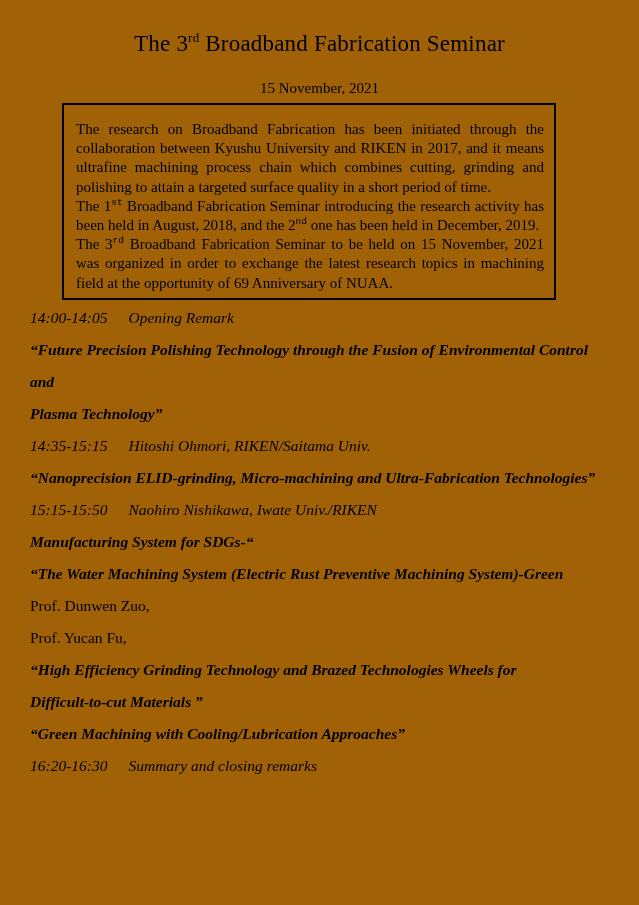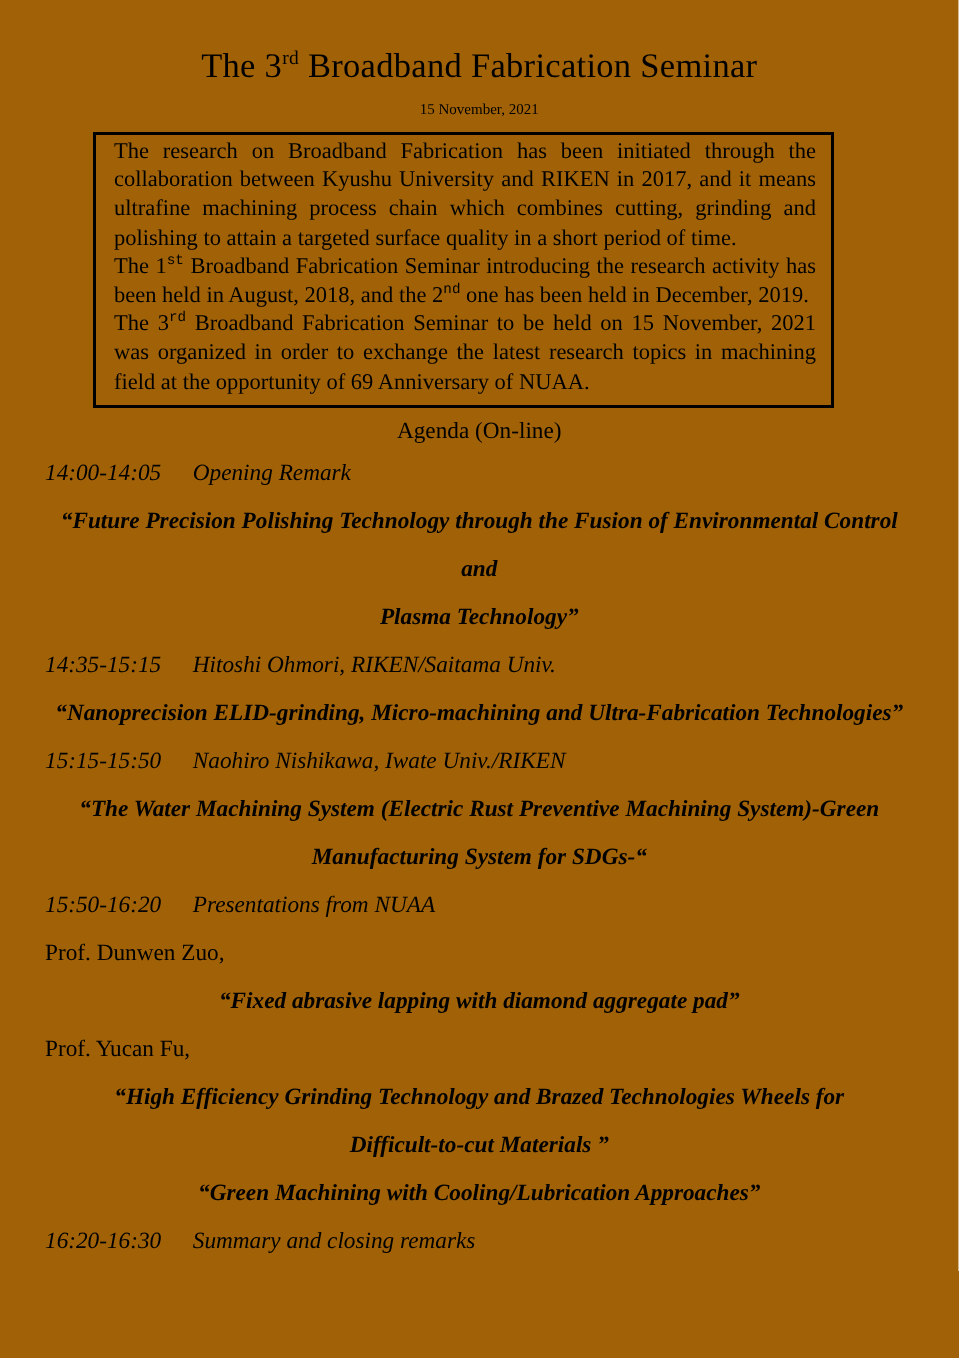--- a/index.html
+++ b/index.html
@@ -22,29 +22,29 @@
     text-align: center;
     line-height: 28px;
     letter-spacing: 0.2px;
   }
   .doc-title sup {
     font-size: 13px;
     vertical-align: super;
     line-height: 0;
   }
   .doc-date {
-    font-size: 10px;
+    font-size: 15px;
     text-align: center;
-    margin-top: 6px;
+    margin-top: 21px;
     line-height: 19px;
   }
   .intro-box {
     border: 2px solid #000000;
     margin: 5px 83px 0 62px;
-    padding: 2px 10px 5px 12px;
+    padding: 15px 10px 5px 12px;
   }
   .intro-para {
     font-size: 15px;
     line-height: 19.2px;
     text-align: justify;
   }
   .intro-para sup {
     font-size: 9.5px;
     vertical-align: super;
     line-height: 0;
@@ -59,54 +59,51 @@
   .agenda {
     margin: 2px 30px 0 30px;
     font-size: 15.5px;
   }
   .agenda > div { line-height: 32px; }
   .agenda-session-row { text-align: left; font-style: italic; }
   .session-time { display: inline-block; }
   .session-text { display: inline-block; margin-left: 21px; }
   .speaker-row { text-align: left; }
   .talk-title-line {
-    text-align: center;
+    text-align: left;
     font-weight: bold;
     font-style: italic;
   }
 </style>
 </head>
 <body>
 
 <div class="page">
 
   <h1 class="doc-title"><span>The 3</span><sup>rd</sup><span> Broadband Fabrication Seminar</span></h1>
 
   <div class="doc-date">15 November, 2021</div>
 
   <div class="intro-box">
       <p class="intro-para"><span>The research on Broadband Fabrication has been initiated through the collaboration between Kyushu University and RIKEN in 2017, and it means ultrafine machining process chain which combines cutting, grinding and polishing to attain a targeted surface quality in a short period of time.</span></p>
       <p class="intro-para"><span>The 1</span><sup>st</sup><span> Broadband Fabrication Seminar introducing the research activity has been held in August, 2018, and the 2</span><sup>nd</sup><span> one has been held in December, 2019.</span></p>
       <p class="intro-para"><span>The 3</span><sup>rd</sup><span> Broadband Fabrication Seminar to be held on 15 November, 2021 was organized in order to exchange the latest research topics in machining field at the opportunity of 69 Anniversary of NUAA.</span></p>
     </div>
 
-  <div class="agenda-heading">Agenda (On-line)</div>
 
   <div class="agenda">
       <div class="agenda-session-row"><span class="session-time">14:00-14:05</span><span class="session-text">Opening Remark</span></div>
       <div class="talk-title-line">“Future Precision Polishing Technology through the Fusion of Environmental Control and</div>
       <div class="talk-title-line">Plasma Technology”</div>
       <div class="agenda-session-row"><span class="session-time">14:35-15:15</span><span class="session-text">Hitoshi Ohmori, RIKEN/Saitama Univ.</span></div>
       <div class="talk-title-line">“Nanoprecision ELID-grinding, Micro-machining and Ultra-Fabrication Technologies”</div>
       <div class="agenda-session-row"><span class="session-time">15:15-15:50</span><span class="session-text">Naohiro Nishikawa, Iwate Univ./RIKEN</span></div>
+      <div class="talk-title-line">Manufacturing System for SDGs-“</div>
       <div class="talk-title-line">“The Water Machining System (Electric Rust Preventive Machining System)-Green</div>
-      <div class="talk-title-line">Manufacturing System for SDGs-“</div>
-      <div class="agenda-session-row"><span class="session-time">15:50-16:20</span><span class="session-text">Presentations from NUAA</span></div>
       <div class="speaker-row">Prof. Dunwen Zuo,</div>
-      <div class="talk-title-line">“Fixed abrasive lapping with diamond aggregate pad”</div>
       <div class="speaker-row">Prof. Yucan Fu,</div>
       <div class="talk-title-line">“High Efficiency Grinding Technology and Brazed Technologies Wheels for</div>
       <div class="talk-title-line">Difficult-to-cut Materials ”</div>
       <div class="talk-title-line">“Green Machining with Cooling/Lubrication Approaches”</div>
       <div class="agenda-session-row"><span class="session-time">16:20-16:30</span><span class="session-text">Summary and closing remarks</span></div>
     </div>
 
 </div>
 
 </body></html>

